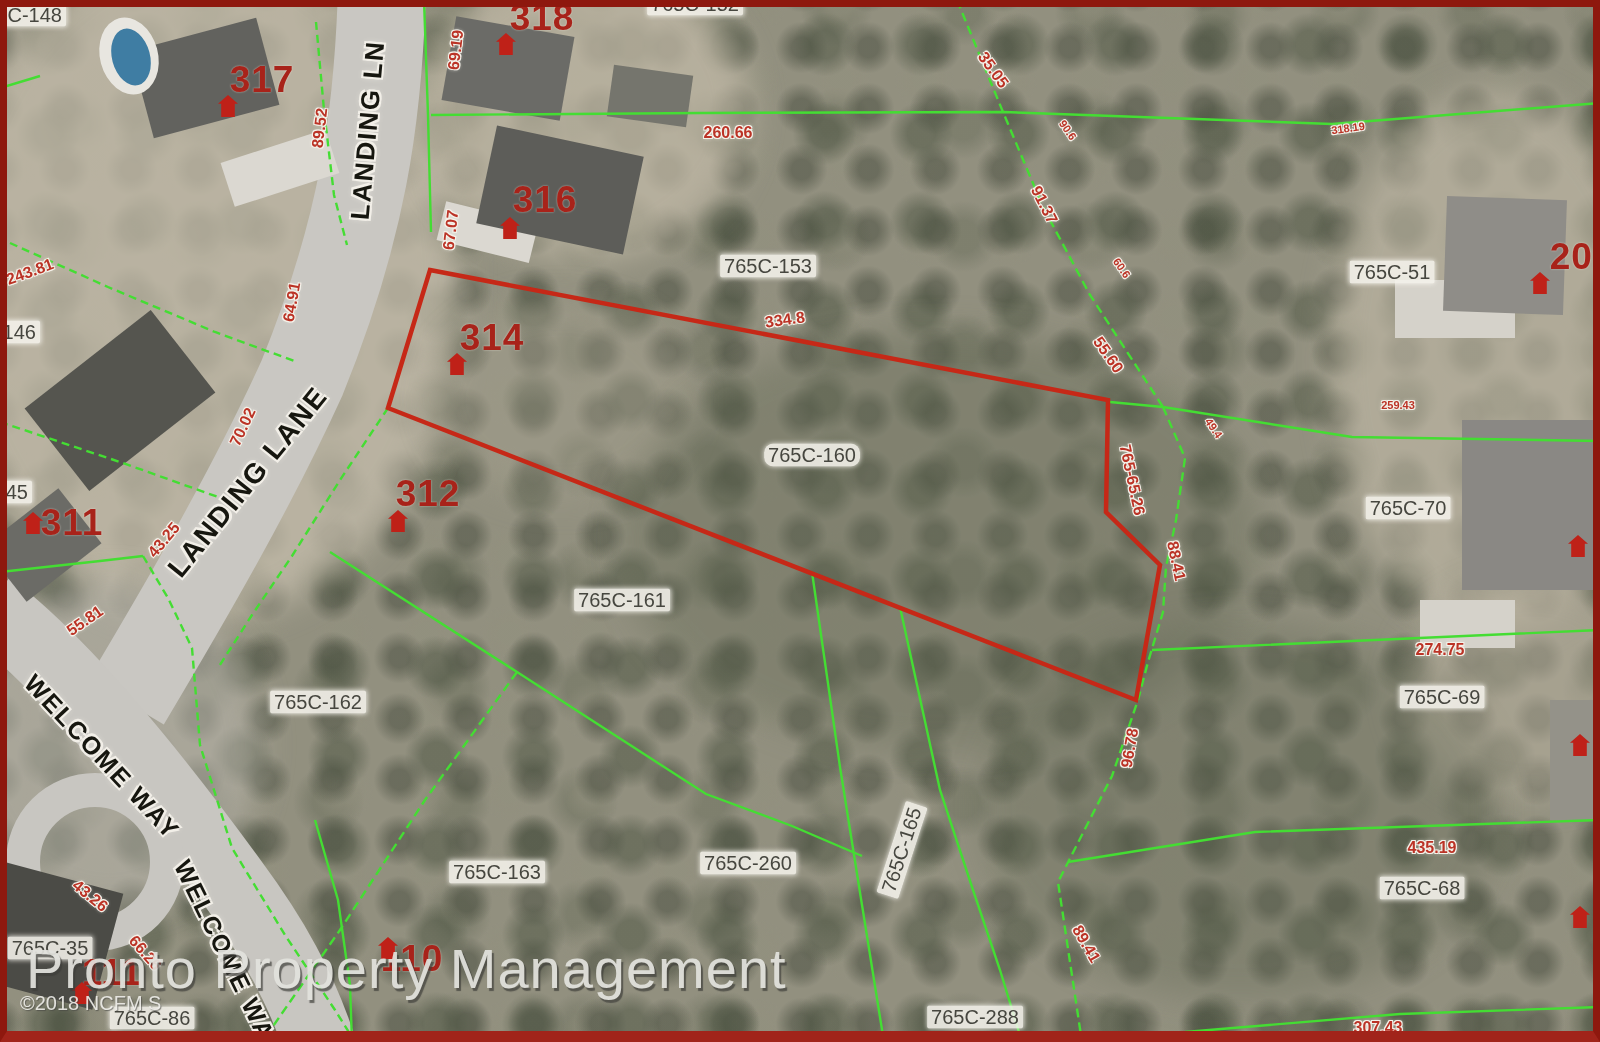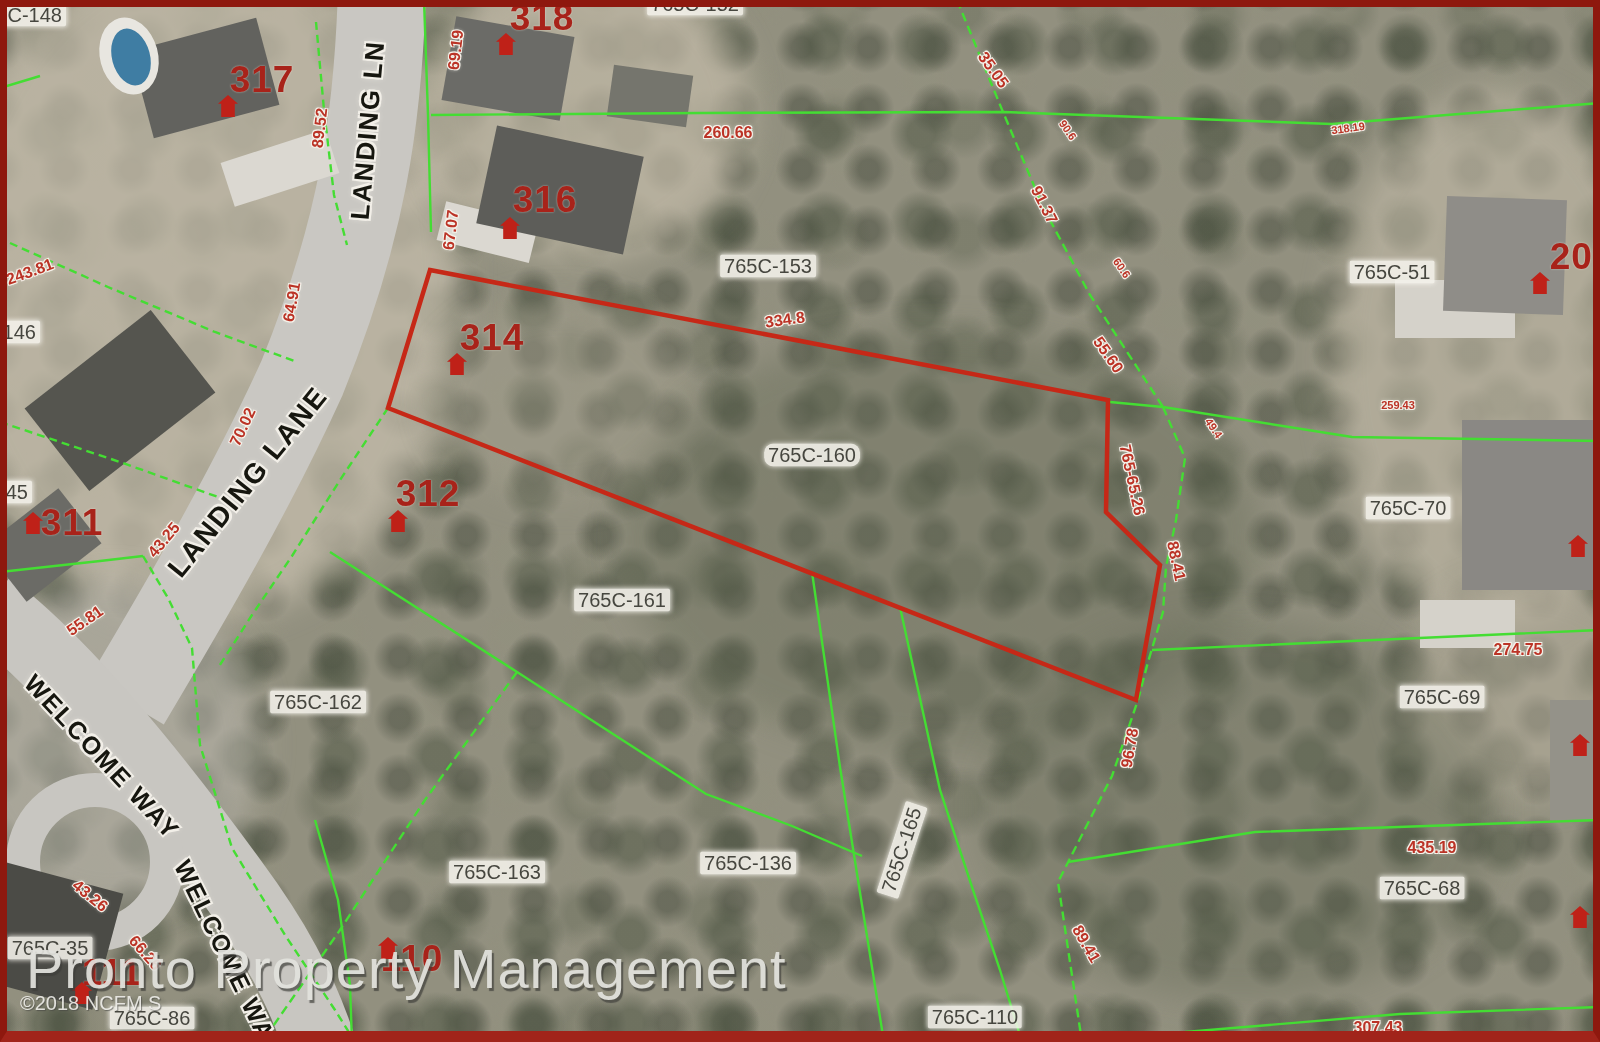--- a/index.html
+++ b/index.html
@@ -106,23 +106,23 @@
 
 <span class="pid" style="left:18px;top:15px;">765C-148</span>
 <span class="pid" style="left:695px;top:4px;">765C-152</span>
 <span class="pid" style="left:768px;top:266px;">765C-153</span>
 <span class="pid" style="left:-8px;top:332px;">765C-146</span>
 <span class="pid" style="left:-16px;top:492px;">765C-145</span>
 <span class="pid" style="left:812px;top:455px;border-radius:9px;">765C-160</span>
 <span class="pid" style="left:622px;top:600px;">765C-161</span>
 <span class="pid" style="left:318px;top:702px;">765C-162</span>
 <span class="pid" style="left:497px;top:872px;">765C-163</span>
-<span class="pid" style="left:748px;top:863px;">765C-136</span>
+<span class="pid" style="left:748px;top:863px;">765C-260</span>
 <span class="pid" style="left:902px;top:850px;transform:translate(-50%,-50%) rotate(-72deg);">765C-165</span>
-<span class="pid" style="left:975px;top:1017px;">765C-110</span>
+<span class="pid" style="left:975px;top:1017px;">765C-288</span>
 <span class="pid" style="left:1392px;top:272px;text-align:center;">765C-51</span>
 <span class="pid" style="left:1408px;top:508px;">765C-70</span>
 <span class="pid" style="left:1442px;top:697px;">765C-69</span>
 <span class="pid" style="left:1422px;top:888px;">765C-68</span>
 <span class="pid" style="left:50px;top:948px;">765C-35</span>
 <span class="pid" style="left:152px;top:1018px;">765C-86</span>
 
 <span class="dim" style="left:320px;top:128px;transform:translate(-50%,-50%) rotate(-83deg);">89.52</span>
 <span class="dim" style="left:456px;top:50px;transform:translate(-50%,-50%) rotate(-83deg);">69.19</span>
 <span class="dim" style="left:451px;top:230px;transform:translate(-50%,-50%) rotate(-83deg);">67.07</span>
@@ -133,21 +133,21 @@
 <span class="dim" style="left:30px;top:272px;transform:translate(-50%,-50%) rotate(-20deg);">243.81</span>
 <span class="dim" style="left:728px;top:133px;">260.66</span>
 <span class="dim" style="left:785px;top:320px;transform:translate(-50%,-50%) rotate(-8deg);">334.8</span>
 <span class="dim" style="left:993px;top:70px;transform:translate(-50%,-50%) rotate(54deg);">35.05</span>
 <span class="dim" style="left:1044px;top:205px;transform:translate(-50%,-50%) rotate(63deg);">91.37</span>
 <span class="dim" style="left:1108px;top:355px;transform:translate(-50%,-50%) rotate(55deg);">55.60</span>
 <span class="dim" style="left:1132px;top:480px;transform:translate(-50%,-50%) rotate(78deg);">765-65.26</span>
 <span class="dim" style="left:1176px;top:561px;transform:translate(-50%,-50%) rotate(78deg);">88.41</span>
 <span class="dim" style="left:1130px;top:748px;transform:translate(-50%,-50%) rotate(-80deg);">96.78</span>
 <span class="dim" style="left:1086px;top:944px;transform:translate(-50%,-50%) rotate(60deg);">89.41</span>
-<span class="dim" style="left:1518px;top:650px;">274.75</span>
+<span class="dim" style="left:1440px;top:650px;">274.75</span>
 <span class="dim" style="left:1432px;top:848px;">435.19</span>
 <span class="dim" style="left:1378px;top:1028px;text-decoration:underline;">307.43</span>
 <span class="dim" style="left:90px;top:896px;transform:translate(-50%,-50%) rotate(39deg);">43.26</span>
 <span class="dim" style="left:145px;top:953px;transform:translate(-50%,-50%) rotate(49deg);">66.26</span>
 <span class="dim sm" style="left:1348px;top:128px;transform:translate(-50%,-50%) rotate(-8deg);">318.19</span>
 <span class="dim sm" style="left:1398px;top:405px;">259.43</span>
 <span class="dim sm" style="left:1068px;top:130px;transform:translate(-50%,-50%) rotate(55deg);">90.6</span>
 <span class="dim sm" style="left:1122px;top:268px;transform:translate(-50%,-50%) rotate(55deg);">60.6</span>
 <span class="dim sm" style="left:1214px;top:428px;transform:translate(-50%,-50%) rotate(55deg);">49.4</span>
 

